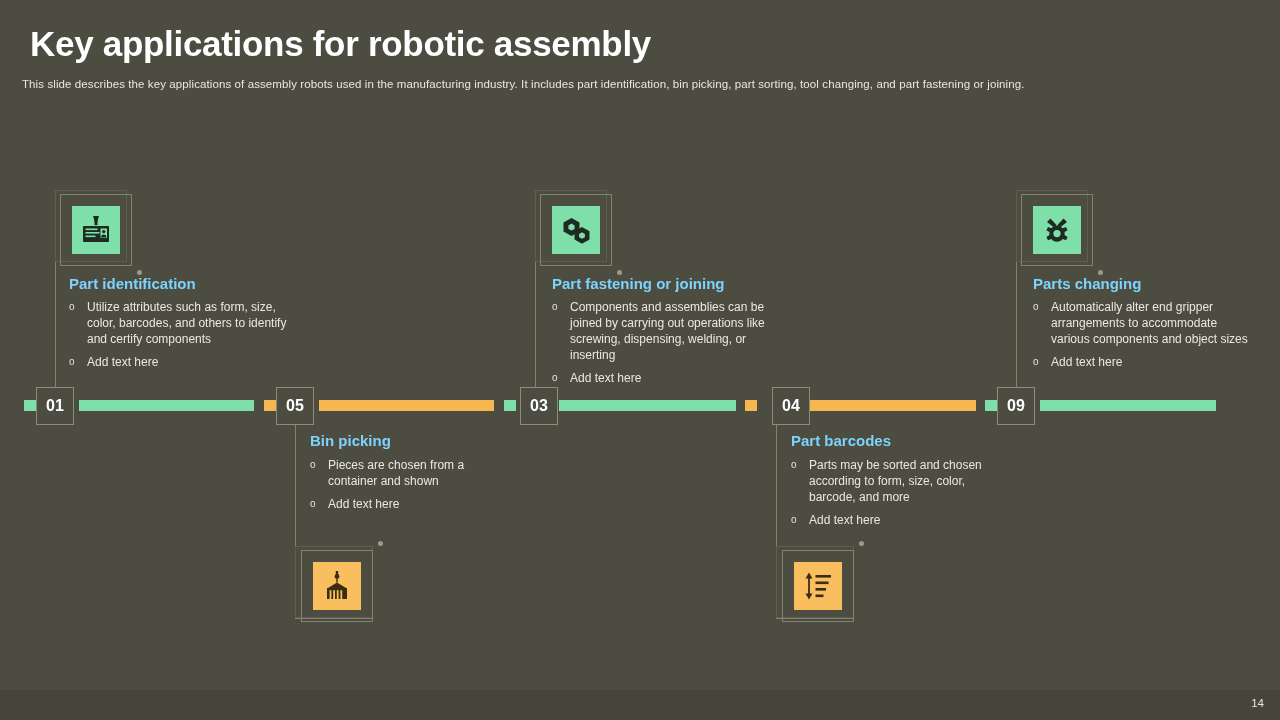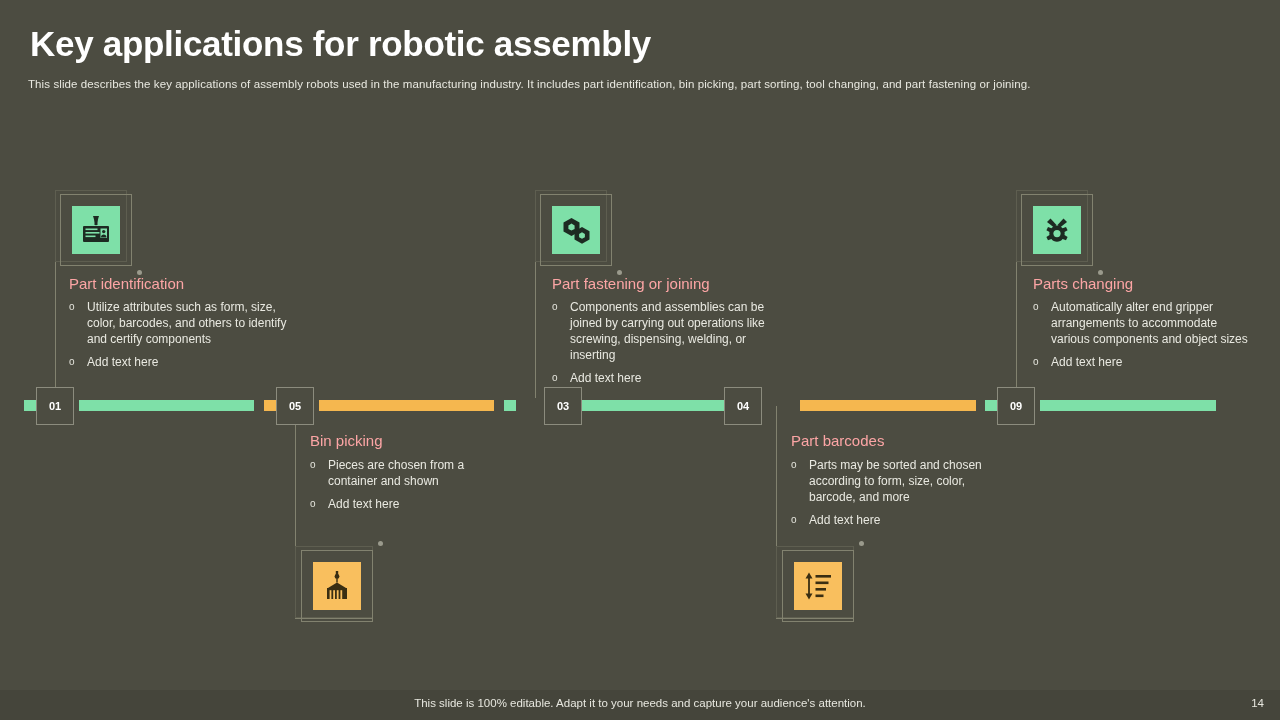--- a/index.html
+++ b/index.html
@@ -18,21 +18,21 @@
     position: absolute;
     left: 30px;
     top: 24px;
     font-size: 35px;
     font-weight: bold;
     color: #ffffff;
     letter-spacing: -0.3px;
   }
   .slide-subtitle {
     position: absolute;
-    left: 28px;
+    left: 22px;
     top: 78px;
     font-size: 11.5px;
     color: #e8e8e0;
     letter-spacing: 0.1px;
   }
 
   
   .timeline {
     position: absolute;
     left: 0; top: 398px;
@@ -47,21 +47,21 @@
   .bar-orange { background: #f5b košík; }
   .bar-orange { background: #f6b košík; }
   .bar-orange { background: #f5b74f; }
 
   .num-box {
     position: absolute;
     width: 38px; height: 38px;
     border: 1px solid #8c8c7e;
     background: #4c4c41;
     color: #ffffff;
-    font-size: 11px;
+    font-size: 16px;
     font-weight: bold;
     display: flex;
     align-items: center;
     justify-content: center;
     top: 387px;
     z-index: 6;
   }
 
   
   .conn-v {
@@ -110,22 +110,22 @@
   .icon-outer {
     position: absolute;
     border: 1px solid #5e5e50;
     z-index: 2;
   }
 
   
   .block-title {
     position: absolute;
     font-size: 15px;
-    font-weight: normal;
-    color: #fca5a5;
+    font-weight: bold;
+    color: #7dd3fc;
     white-space: nowrap;
   }
   .bullets { position: absolute; }
   .bullet {
     display: flex;
     margin-bottom: 7px;
   }
   .bullet-mark {
     font-size: 10px;
     color: #e4e4dc;
@@ -333,20 +333,19 @@
   <div class="bar-seg bar-orange" style="left:745px; width:12px;"></div>
 
   <div class="bar-seg bar-orange" style="left:800px; width:176px;"></div>
   <div class="bar-seg bar-green" style="left:985px; width:12px;"></div>
 
   <div class="bar-seg bar-green" style="left:1040px; width:176px;"></div>
 </div>
 
 <div class="num-box" style="left:36px;">01</div>
 <div class="num-box" style="left:276px;">05</div>
-<div class="num-box" style="left:544px;">03</div>
-<div class="num-box" style="left:724px;">04</div>
+<div class="num-box" style="left:520px;">03</div>
+<div class="num-box" style="left:772px;">04</div>
 <div class="num-box" style="left:997px;">09</div>
 
 <div class="footer">
-  <div class="footer-text">This slide is 100% editable. Adapt it to your needs and capture your audience's attention.</div>
   <div class="page-num">14</div>
 </div>
 
 </body></html>

